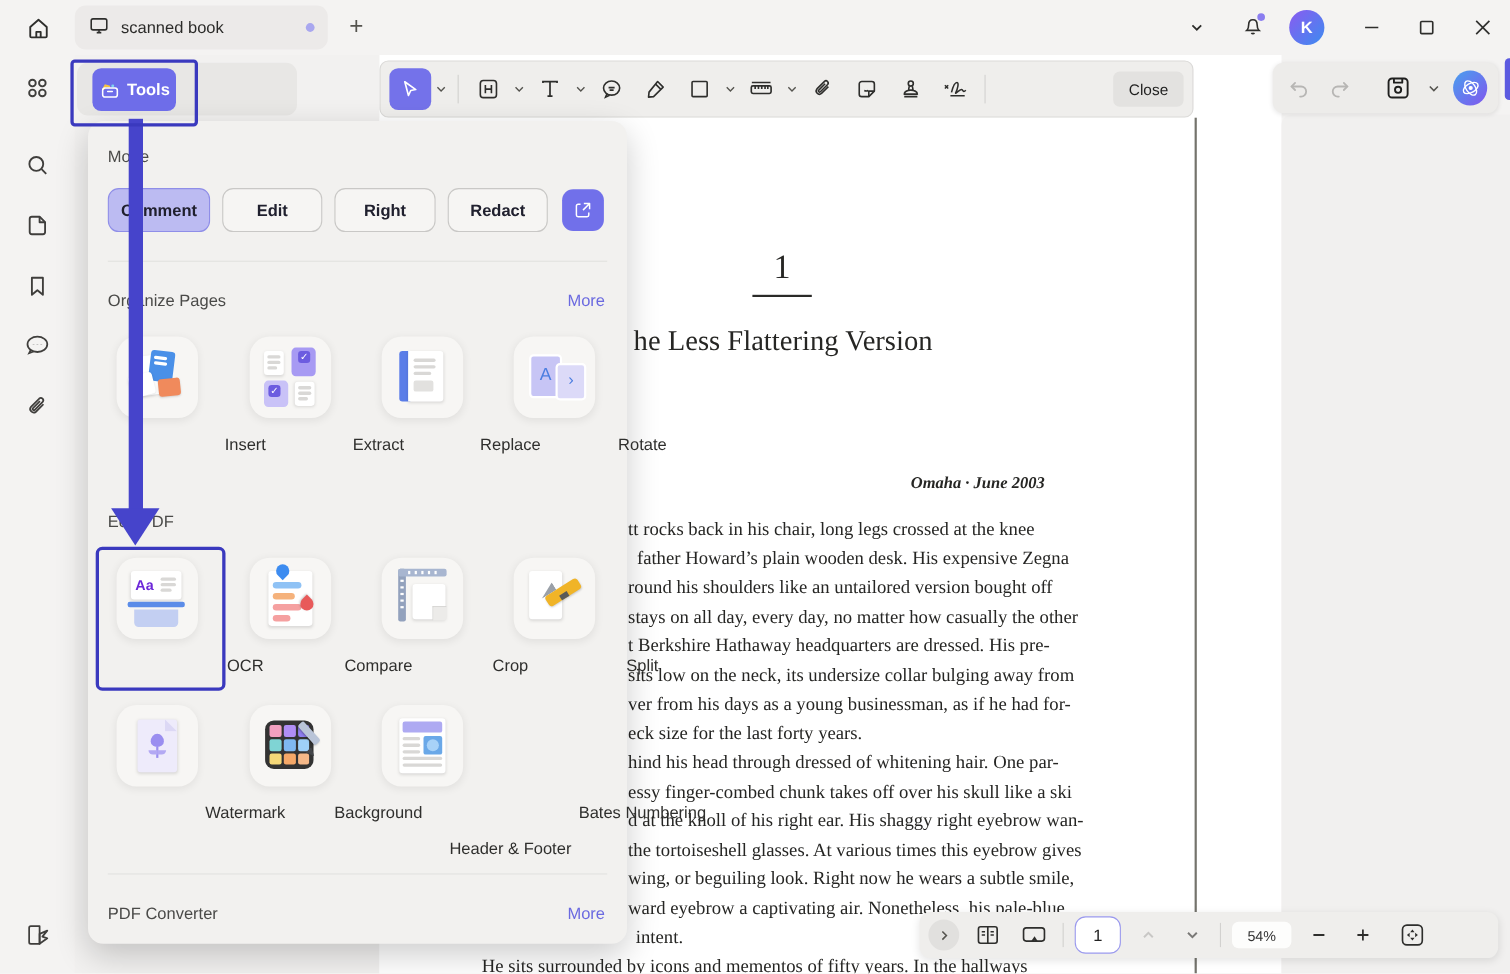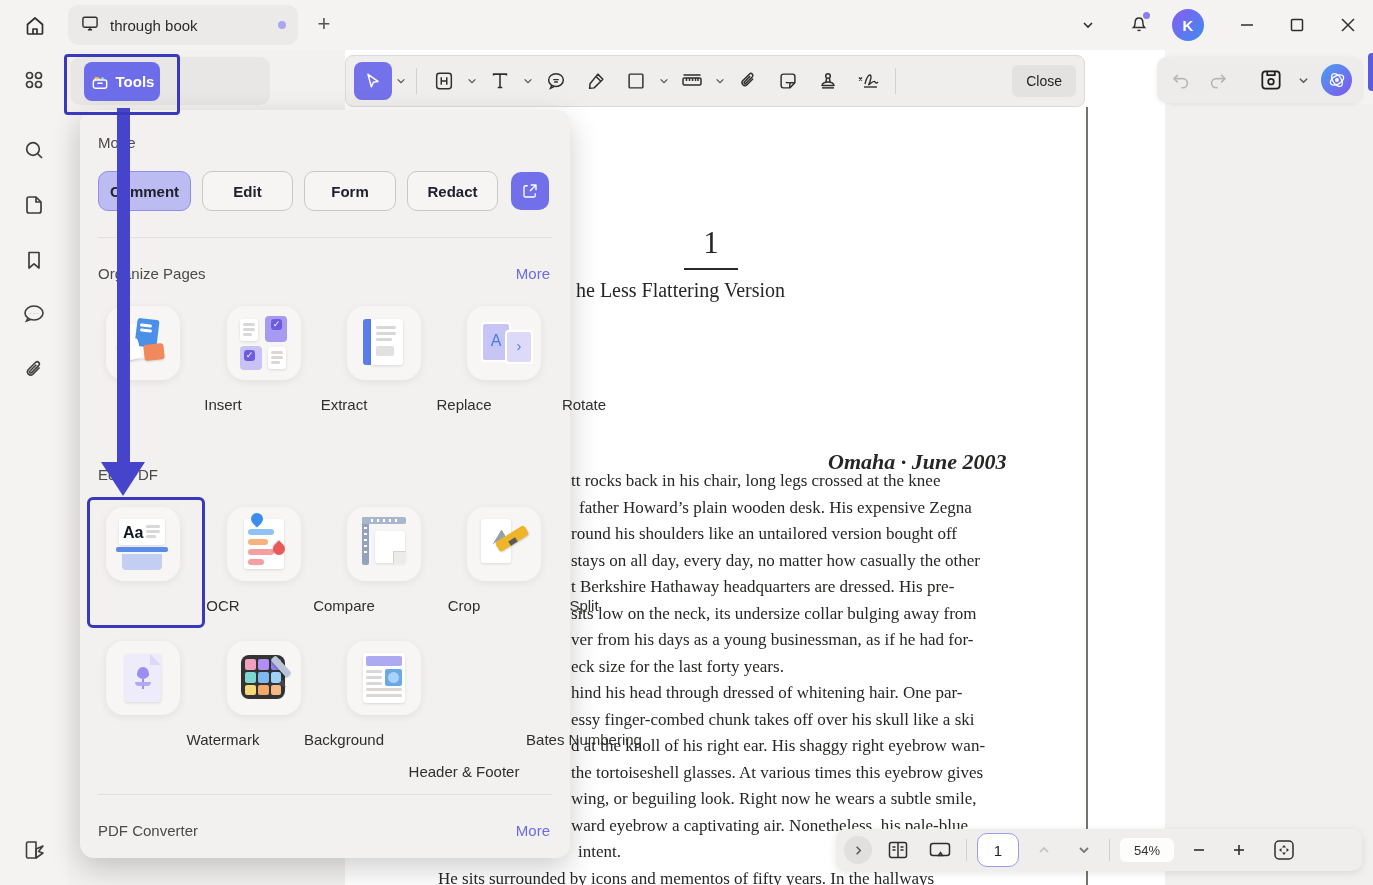--- a/index.html
+++ b/index.html
@@ -99,21 +99,21 @@
       </svg>
   </div>
 
   <div class="abs tab">
     <span>
       <svg width="20" height="20" viewBox="0 0 24 24" fill="none" stroke="#2e2e2c" stroke-width="1.7">
           <rect x="3.5" y="5" width="17" height="12" rx="2"></rect>
           <path d="M9.5 20h5M12 17v3"></path>
         </svg>
     </span>
-    <span class="tabtitle">through book</span>
+    <span class="tabtitle">scanned book</span>
     <span class="dot"></span>
   </div>
   <div class="abs plusbtn">+</div>
 
   <div class="abs winctl" style="left:1075px;">
     <svg width="14" height="14" viewBox="0 0 14 14" fill="none" stroke="#2e2e2c" stroke-width="1.6">
         <polyline points="3,5 7,9 11,5"></polyline>
       </svg>
   </div>
   <div class="abs winctl" style="left:1126px;">
@@ -321,22 +321,22 @@
           <ellipse cx="12" cy="12" rx="8" ry="4.5" transform="rotate(55 12 12)"></ellipse>
           <circle cx="12" cy="12" r="1.4" fill="#fff"></circle>
         </svg>
     </span>
   </div>
   <div class="abs bluesliver"></div>
 
   <div class="abs page serif">
     <div class="abs" style="left:344px;top:118px;width:44px;text-align:center;font-size:31px;">1</div>
     <div class="abs" style="left:339px;top:161px;width:54px;height:2px;background:#2a2a28;"></div>
-    <div class="abs" style="left:231px;top:172px;font-size:20px;white-space:nowrap;text-align:center;">he Less Flattering Version</div>
-    <div class="abs" style="left:483px;top:342px;font-size:22px;font-style:italic;font-weight:bold;white-space:nowrap;">Omaha  ·  June 2003</div>
+    <div class="abs" style="left:231px;top:188px;font-size:26px;white-space:nowrap;text-align:center;">he Less Flattering Version</div>
+    <div class="abs" style="left:483px;top:325px;font-size:15px;font-style:italic;font-weight:bold;white-space:nowrap;">Omaha  ·  June 2003</div>
 
     <div class="bodyline" style="left:226px;top:364px;">tt rocks back in his chair, long legs crossed at the knee</div>
     <div class="bodyline" style="left:234px;top:390.5px;text-align:center;">father Howard’s plain wooden desk. His expensive Zegna</div>
     <div class="bodyline" style="left:226px;top:417px;">round his shoulders like an untailored version bought off</div>
     <div class="bodyline" style="left:226px;top:443.5px;">stays on all day, every day, no matter how casually the other</div>
     <div class="bodyline" style="left:226px;top:470px;">t Berkshire Hathaway headquarters are dressed. His pre-</div>
     <div class="bodyline" style="left:226px;top:523px;">ver from his days as a young businessman, as if he had for-</div>
     <div class="bodyline" style="left:226px;top:496.5px;">sits low on the neck, its undersize collar bulging away from</div>
     <div class="bodyline" style="left:226px;top:549.5px;">eck size for the last forty years.</div>
 
@@ -348,21 +348,21 @@
     <div class="bodyline" style="left:226px;top:682px;">wing, or beguiling look. Right now he wears a subtle smile,</div>
     <div class="bodyline" style="left:233px;top:735px;">intent.</div>
     <div class="bodyline" style="left:93px;top:761.5px;">He sits surrounded by icons and mementos of fifty years. In the hallways</div>
   </div>
   <div class="abs pageedge"></div>
 
   <div class="abs panel">
     <div class="sectitle" style="left:18px;top:24px;">Mode</div>
     <div class="modebtn sel" style="left:18px;width:93px;">Comment</div>
     <div class="modebtn" style="left:122px;width:91px;">Edit</div>
-    <div class="modebtn" style="left:224px;width:92px;">Form</div>
+    <div class="modebtn" style="left:224px;width:92px;">Right</div>
     <div class="modebtn" style="left:327px;width:91px;">Redact</div>
     <div class="extbtn">
       <svg width="18" height="18" viewBox="0 0 24 24" fill="none" stroke="#ffffff" stroke-width="1.8" stroke-linejoin="round">
           <path d="M9 5H6a2 2 0 0 0-2 2v11a2 2 0 0 0 2 2h11a2 2 0 0 0 2-2v-3"></path>
           <path d="M13 4h7v7M20 4l-8 8"></path>
         </svg>
     </div>
     <div class="pdiv" style="top:127px;"></div>
 
     <div class="sectitle" style="left:18px;top:155px;">Organize Pages</div>
@@ -404,21 +404,21 @@
     </div>
     <div class="tlabel" style="left:81px;top:285px;">Insert</div>
     <div class="tlabel" style="left:202px;top:285px;">Extract</div>
     <div class="tlabel" style="left:322px;top:285px;">Replace</div>
     <div class="tlabel" style="left:442px;top:285px;">Rotate</div>
 
     <div class="sectitle" style="left:18px;top:356px;">Edit PDF</div>
 
     <div class="tile" style="left:26px;top:397px;">
       <div class="ta card" style="left:13px;top:12px;width:46px;height:26px;"></div>
-      <div class="ta" style="left:17px;top:17px;width:18px;height:14px;color:#0f172a;font-size:16px;font-weight:bold;font-family:'Liberation Sans',sans-serif;">Aa</div>
+      <div class="ta" style="left:17px;top:17px;width:18px;height:14px;color:#6d28d9;font-size:13px;font-weight:bold;font-family:'Liberation Sans',sans-serif;">Aa</div>
       <div class="ta gline" style="left:40px;top:18px;width:14px;"></div>
         <div class="ta gline" style="left:40px;top:23px;width:14px;"></div>
         <div class="ta gline" style="left:40px;top:28px;width:10px;"></div>
       <div class="ta" style="left:10px;top:40px;width:52px;height:5px;background:#5b8ce8;border-radius:2px;"></div>
       <div class="ta" style="left:16px;top:47px;width:40px;height:16px;background:#c3cff2;border-radius:0 0 4px 4px;"></div>
     </div>
     <div class="tile" style="left:147px;top:397px;">
       <div class="ta card" style="left:17px;top:12px;width:40px;height:50px;"></div>
       <div class="ta" style="left:21px;top:22px;width:26px;height:6px;background:#8fc2f5;border-radius:3px;"></div>
       <div class="ta" style="left:21px;top:32px;width:20px;height:6px;background:#f5b27c;border-radius:3px;"></div>

